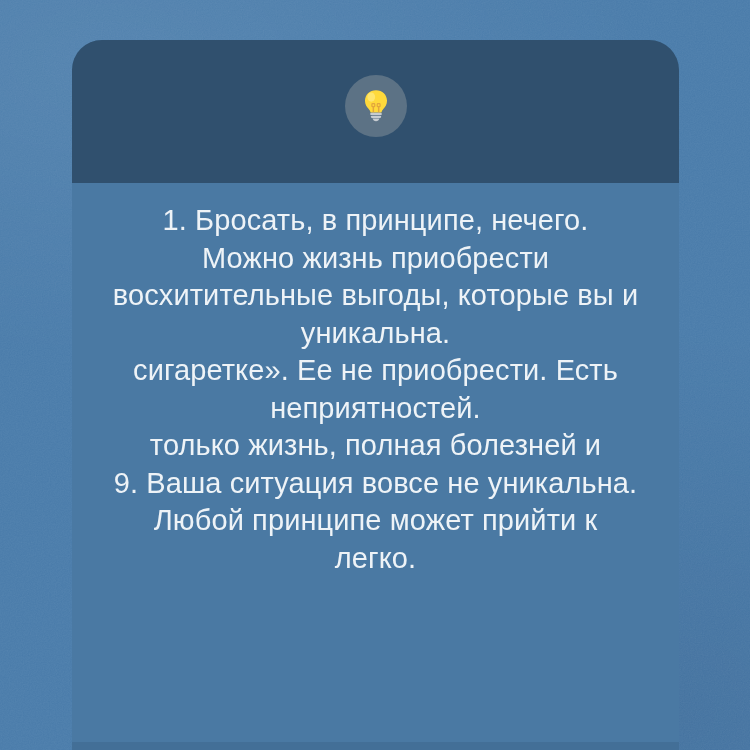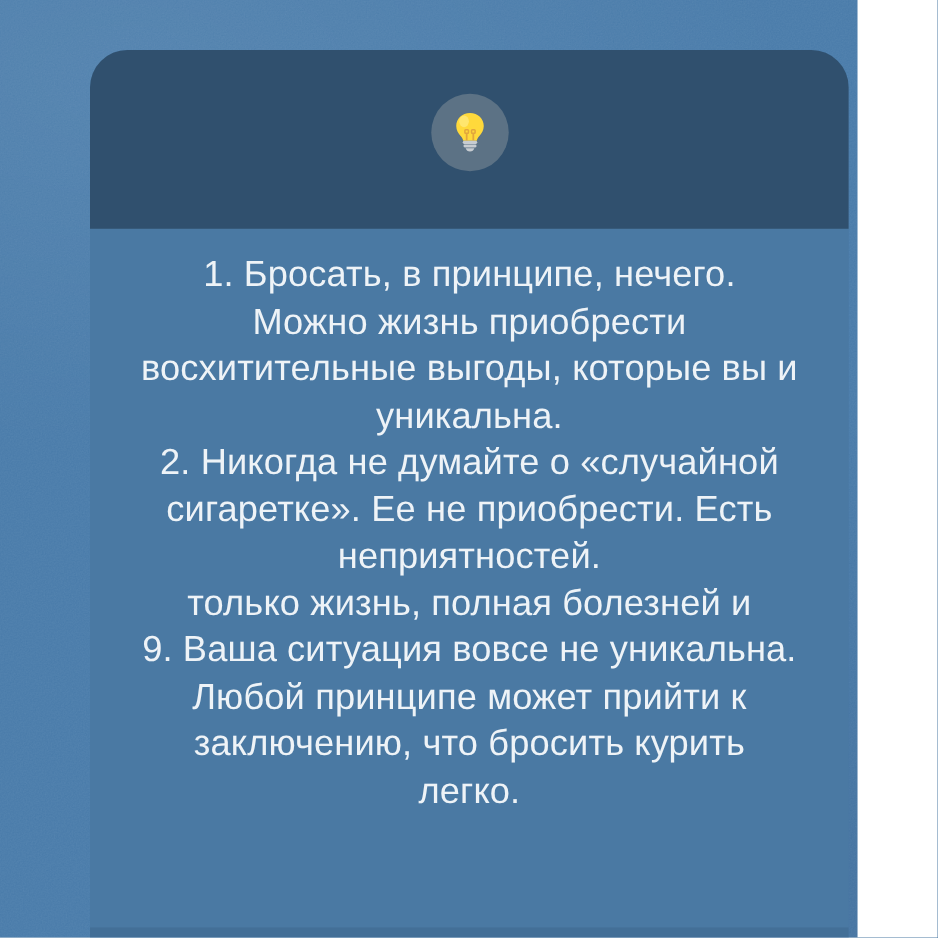--- a/index.html
+++ b/index.html
@@ -10,21 +10,21 @@
     --text-color: #eef3f7;
   }
   * { margin: 0; padding: 0; box-sizing: border-box; }
   html, body {
     width: 750px; height: 750px;
     overflow: hidden;
     font-family: "Liberation Sans", sans-serif;
   }
   .page {
     position: relative;
-    width: 686px; height: 750px;
+    width: 750px; height: 750px;
     background:
       radial-gradient(ellipse 900px 500px at 15% 8%, rgba(255,255,255,0.06), rgba(255,255,255,0) 60%),
       radial-gradient(ellipse 700px 600px at 90% 95%, rgba(0,0,30,0.08), rgba(0,0,30,0) 65%),
       var(--background);
     overflow: hidden;
   }
   .noise-layer {
     position: absolute; inset: 0;
     z-index: 0;
     pointer-events: none;
@@ -103,26 +103,24 @@
           <path d="M16.3 33.2h7.4c-.5 1.7-1.9 2.8-3.7 2.8s-3.2-1.1-3.7-2.8z" fill="#C7CCD1"></path>
         </svg>
       </div>
     </div>
 
     <div class="card-body">
       <div class="tip-line">1. Бросать, в принципе, нечего.</div>
       <div class="tip-line">Можно жизнь приобрести</div>
       <div class="tip-line">восхитительные выгоды, которые вы и</div>
       <div class="tip-line">уникальна.</div>
-      <div class="tip-line">2. Никогда не думайте о «случайной</div>
       <div class="tip-line">сигаретке». Ее не приобрести. Есть</div>
       <div class="tip-line">неприятностей.</div>
       <div class="tip-line">только жизнь, полная болезней и</div>
       <div class="tip-line">9. Ваша ситуация вовсе не уникальна.</div>
       <div class="tip-line">Любой принципе может прийти к</div>
-      <div class="tip-line">заключению, что бросить курить</div>
       <div class="tip-line">легко.</div>
     </div>
 
     <div class="bottom-shade"></div>
 
   </div>
 </div>
 
 </body></html>

